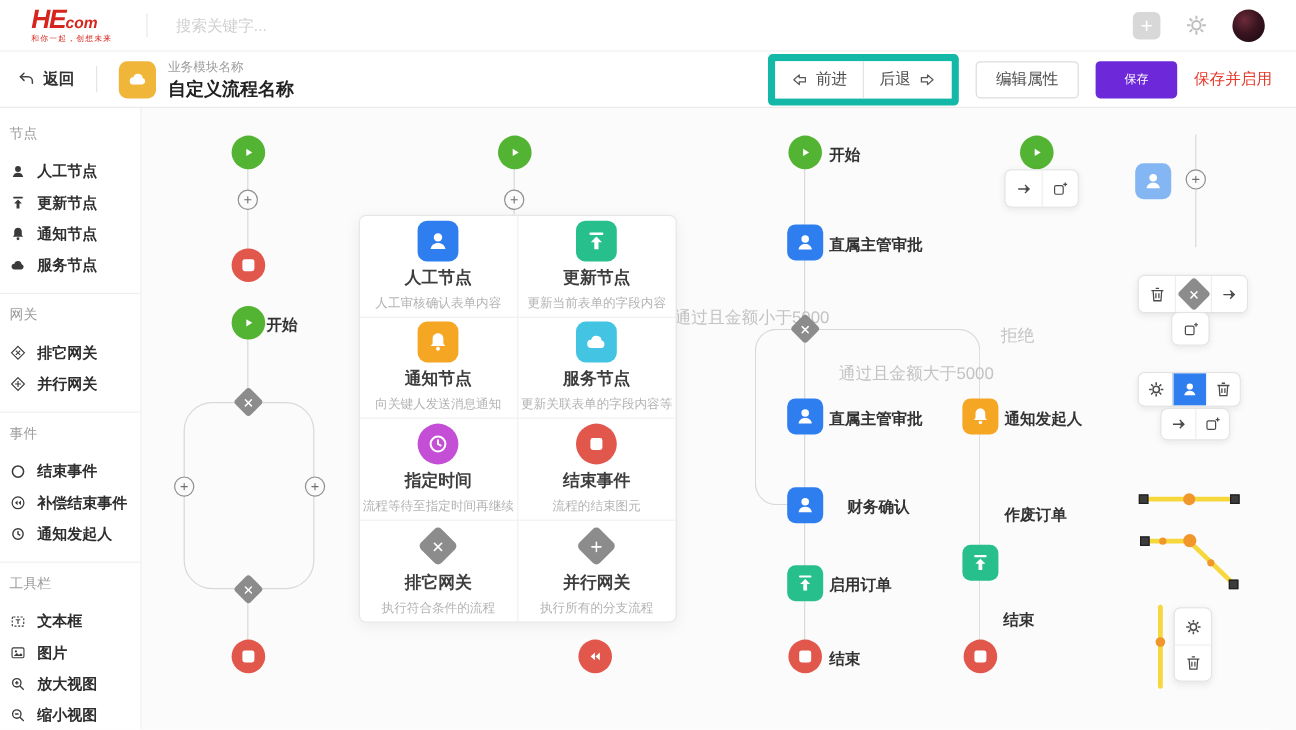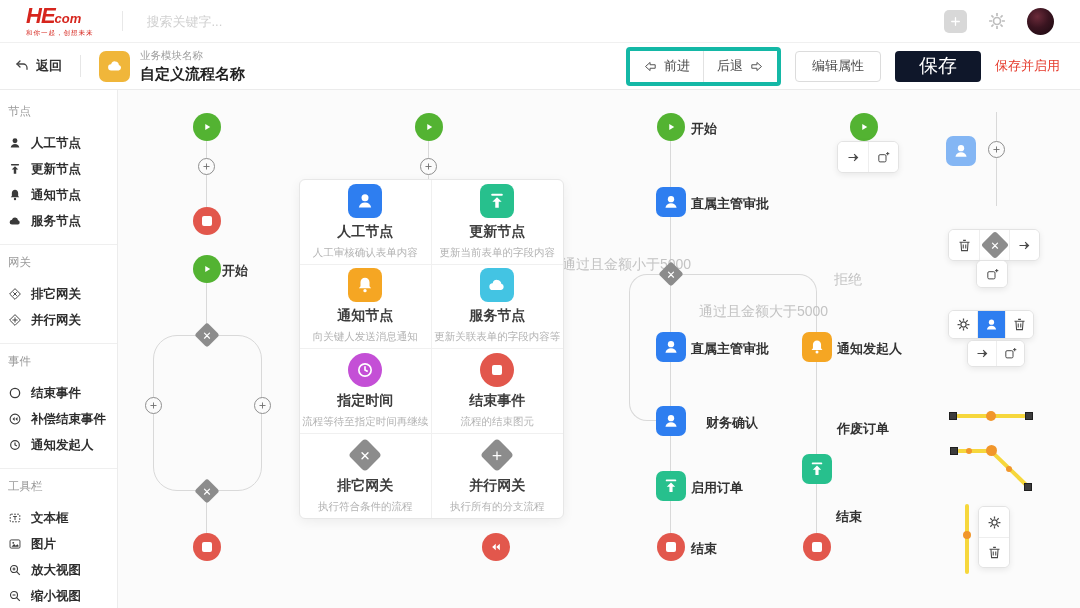--- a/index.html
+++ b/index.html
@@ -30,28 +30,28 @@
   .back { display:flex; align-items:center; gap:6px; color:#333; font-size:13px; font-weight:600;
     background:none; border:none; cursor:pointer; }
   .back svg { color:#444; }
   .sh-sep { width:1px; height:22px; background:#e6e6e6; margin:0 18px; }
   .flow-icon { width:31px; height:31px; border-radius:7px; background:#f0b63a; color:#fff;
     display:flex; align-items:center; justify-content:center; margin-right:10px; }
   .titles { display:flex; flex-direction:column; gap:2px; }
   .t-small { font-size:10.5px; color:#9d9d9d; }
   .t-big { font-size:15px; font-weight:700; color:#222; }
   .actions { margin-left:auto; display:flex; align-items:center; gap:14px; }
-  .btn-group { display:flex; border:4px solid #14b8a6; border-radius:4px; background:#fff; overflow:hidden; }
+  .btn-group { display:flex; border:6px solid #14b8a6; border-radius:4px; background:#fff; overflow:hidden; }
   .gbtn { display:flex; align-items:center; gap:6px; height:31px; padding:0 13px; font-size:13px;
     color:#4a4a4a; background:#fff; border:none; border-left:1px solid #e2e2e2; cursor:pointer; }
   .gbtn:first-child { border-left:none; }
   .gbtn svg { color:#555; }
   .btn-outline { height:31px; padding:0 16px; font-size:13px; color:#4a4a4a; background:#fff;
     border:1px solid #dcdcdc; border-radius:4px; cursor:pointer; }
-  .btn-save { height:31px; padding:0 24px; font-size:19px; color:#fff; background:#0f172a;
+  .btn-save { height:31px; padding:0 24px; font-size:10px; color:#fff; background:#6d28d9;
     border:none; border-radius:4px; cursor:pointer; }
   .btn-save-enable { font-size:13px; color:#e5392b; background:none; border:none; cursor:pointer; }
 
   
   .body { flex:1; display:flex; min-height:0; }
   .sidebar { width:118px; background:#fff; border-right:1px solid #ececec; padding-top:4px; }
   .side-sec { padding:10px 0 10px 8px; }
   .side-sec + .side-sec { border-top:1px solid #efefef; }
   .side-title { font-size:11.5px; color:#9a9a9a; margin-bottom:11px; }
   .side-item { display:flex; align-items:center; gap:9px; height:26px; font-size:12.5px;

